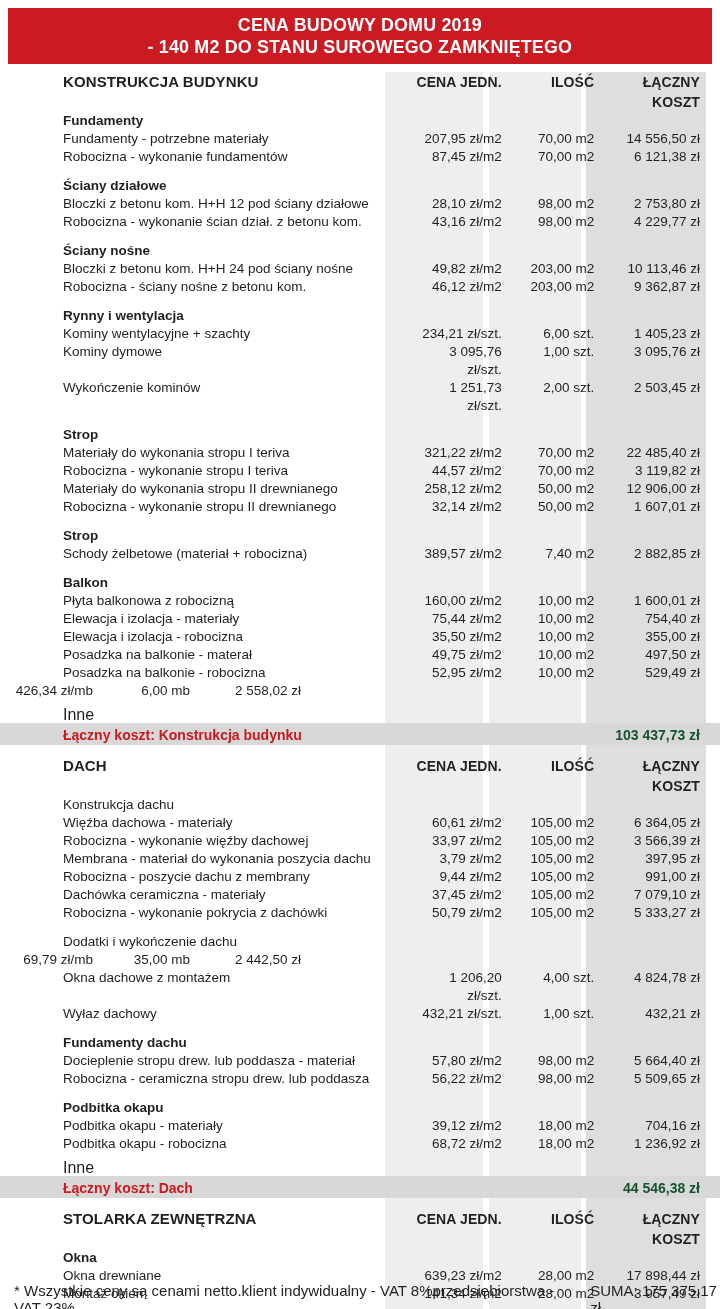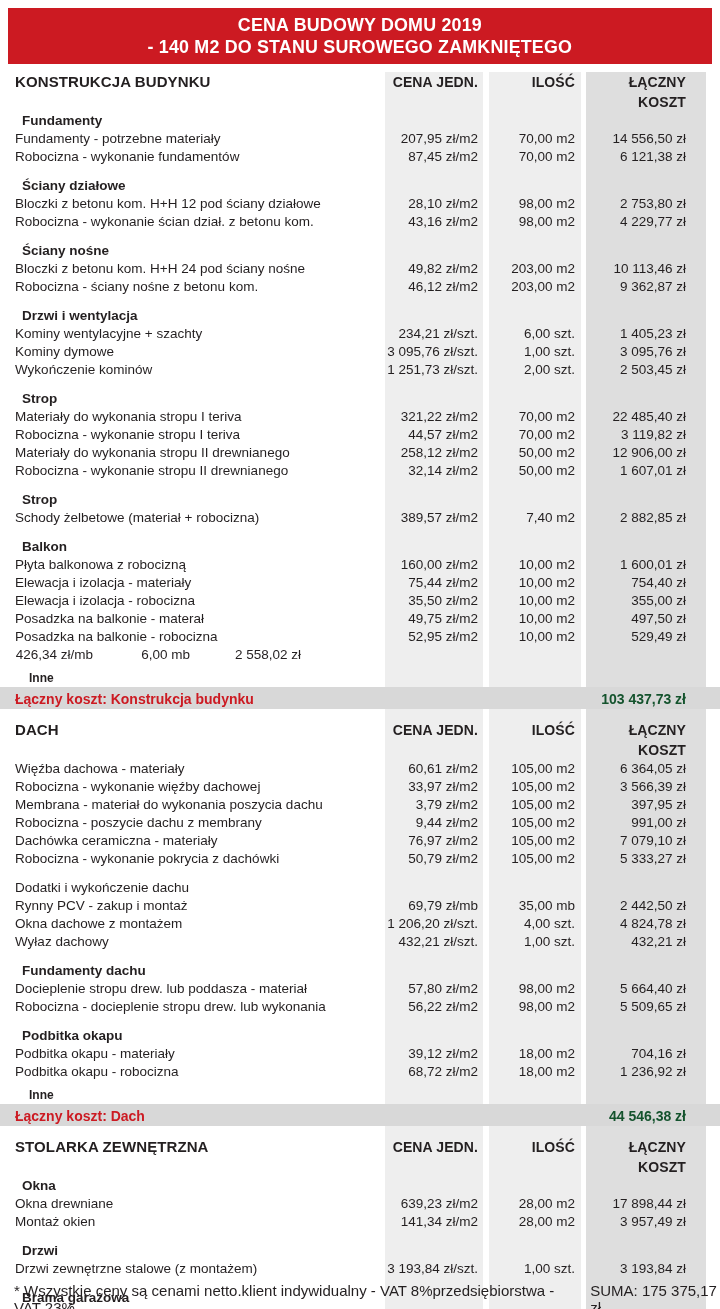--- a/index.html
+++ b/index.html
@@ -74,21 +74,21 @@
     left: 0;
     top: 72px;
     width: 720px;
   }
   .row {
     display: flex;
     align-items: flex-start;
     position: relative;
     box-sizing: border-box;
   }
-  .c-name  { width: 385px; padding-left: 15px; box-sizing: border-box; }
+  .c-name  { width: 385px; padding-left: 15px; box-sizing: border-box; margin-left: 48px; }
   .c-price { width: 104px; padding-right: 11px; text-align: right; box-sizing: border-box; }
   .c-qty   { width: 97px;  padding-right: 11px; text-align: right; box-sizing: border-box; }
   .c-total { width: 120px; padding-right: 20px; text-align: right; box-sizing: border-box; }
 
   .row-item { font-size: 13.5px; line-height: 18px; }
   .row-item .c-name { font-weight: normal; }
 
   .row-head {
     font-size: 15px;
     line-height: 20px;
@@ -122,23 +122,23 @@
     font-weight: bold;
     font-size: 14px;
     color: #cc1a22;
     position: relative;
     z-index: 3;
   }
   .row-total .c-name { padding-top: 1px; }
   .row-total .c-total { color: #14532d; padding-top: 1px; }
 
   .row-inne {
-    font-size: 12px;
+    font-size: 16px;
     line-height: 17px;
-    font-weight: bold;
+    font-weight: normal;
     justify-content: flex-end;
   }
 
   
   .footer {
     position: absolute;
     left: 0;
     top: 1282px;
     width: 720px;
     display: flex;
@@ -224,21 +224,21 @@
         <div class="c-total">10 113,46 zł</div>
       </div>
       <div class="row row-item">
         <div class="c-name">Robocizna - ściany nośne z betonu kom.</div>
         <div class="c-price">46,12 zł/m2</div>
         <div class="c-qty">203,00 m2</div>
         <div class="c-total">9 362,87 zł</div>
       </div>
       <div class="row row-gap" style="font-size: 0px;">&nbsp;</div>
       <div class="row row-sub">
-        <div class="c-name">Drzwi i wentylacja</div>
+        <div class="c-name">Rynny i wentylacja</div>
         <div class="c-price"></div>
         <div class="c-qty"></div>
         <div class="c-total"></div>
       </div>
       <div class="row row-item">
         <div class="c-name">Kominy wentylacyjne + szachty</div>
         <div class="c-price">234,21 zł/szt.</div>
         <div class="c-qty">6,00 szt.</div>
         <div class="c-total">1 405,23 zł</div>
       </div>
@@ -353,20 +353,26 @@
         <div class="c-qty"></div>
         <div class="c-total">103 437,73 zł</div>
       </div>
       <div class="row row-gap" style="font-size: 0px;">&nbsp;</div>
       <div class="row row-head">
         <div class="c-name">DACH</div>
         <div class="c-price">CENA JEDN.</div>
         <div class="c-qty">ILOŚĆ</div>
         <div class="c-total">ŁĄCZNY KOSZT</div>
       </div>
+      <div class="row row-plain">
+        <div class="c-name">Konstrukcja dachu</div>
+        <div class="c-price"></div>
+        <div class="c-qty"></div>
+        <div class="c-total"></div>
+      </div>
       <div class="row row-item">
         <div class="c-name">Więźba dachowa - materiały</div>
         <div class="c-price">60,61 zł/m2</div>
         <div class="c-qty">105,00 m2</div>
         <div class="c-total">6 364,05 zł</div>
       </div>
       <div class="row row-item">
         <div class="c-name">Robocizna - wykonanie więźby dachowej</div>
         <div class="c-price">33,97 zł/m2</div>
         <div class="c-qty">105,00 m2</div>
@@ -379,39 +385,38 @@
         <div class="c-total">397,95 zł</div>
       </div>
       <div class="row row-item">
         <div class="c-name">Robocizna - poszycie dachu z membrany</div>
         <div class="c-price">9,44 zł/m2</div>
         <div class="c-qty">105,00 m2</div>
         <div class="c-total">991,00 zł</div>
       </div>
       <div class="row row-item">
         <div class="c-name">Dachówka ceramiczna - materiały</div>
-        <div class="c-price">76,97 zł/m2</div>
+        <div class="c-price">37,45 zł/m2</div>
         <div class="c-qty">105,00 m2</div>
         <div class="c-total">7 079,10 zł</div>
       </div>
       <div class="row row-item">
         <div class="c-name">Robocizna - wykonanie pokrycia z dachówki</div>
         <div class="c-price">50,79 zł/m2</div>
         <div class="c-qty">105,00 m2</div>
         <div class="c-total">5 333,27 zł</div>
       </div>
       <div class="row row-gap" style="font-size: 0px;">&nbsp;</div>
       <div class="row row-plain">
         <div class="c-name">Dodatki i wykończenie dachu</div>
         <div class="c-price"></div>
         <div class="c-qty"></div>
         <div class="c-total"></div>
       </div>
       <div class="row row-item">
-        <div class="c-name">Rynny PCV - zakup i montaż</div>
         <div class="c-price">69,79 zł/mb</div>
         <div class="c-qty">35,00 mb</div>
         <div class="c-total">2 442,50 zł</div>
       </div>
       <div class="row row-item">
         <div class="c-name">Okna dachowe z montażem</div>
         <div class="c-price">1 206,20 zł/szt.</div>
         <div class="c-qty">4,00 szt.</div>
         <div class="c-total">4 824,78 zł</div>
       </div>
@@ -428,21 +433,21 @@
         <div class="c-qty"></div>
         <div class="c-total"></div>
       </div>
       <div class="row row-item">
         <div class="c-name">Docieplenie stropu drew. lub poddasza - materiał</div>
         <div class="c-price">57,80 zł/m2</div>
         <div class="c-qty">98,00 m2</div>
         <div class="c-total">5 664,40 zł</div>
       </div>
       <div class="row row-item">
-        <div class="c-name">Robocizna - docieplenie stropu drew. lub wykonania</div>
+        <div class="c-name">Robocizna - ceramiczna stropu drew. lub poddasza</div>
         <div class="c-price">56,22 zł/m2</div>
         <div class="c-qty">98,00 m2</div>
         <div class="c-total">5 509,65 zł</div>
       </div>
       <div class="row row-gap" style="font-size: 0px;">&nbsp;</div>
       <div class="row row-sub">
         <div class="c-name">Podbitka okapu</div>
         <div class="c-price"></div>
         <div class="c-qty"></div>
         <div class="c-total"></div>

